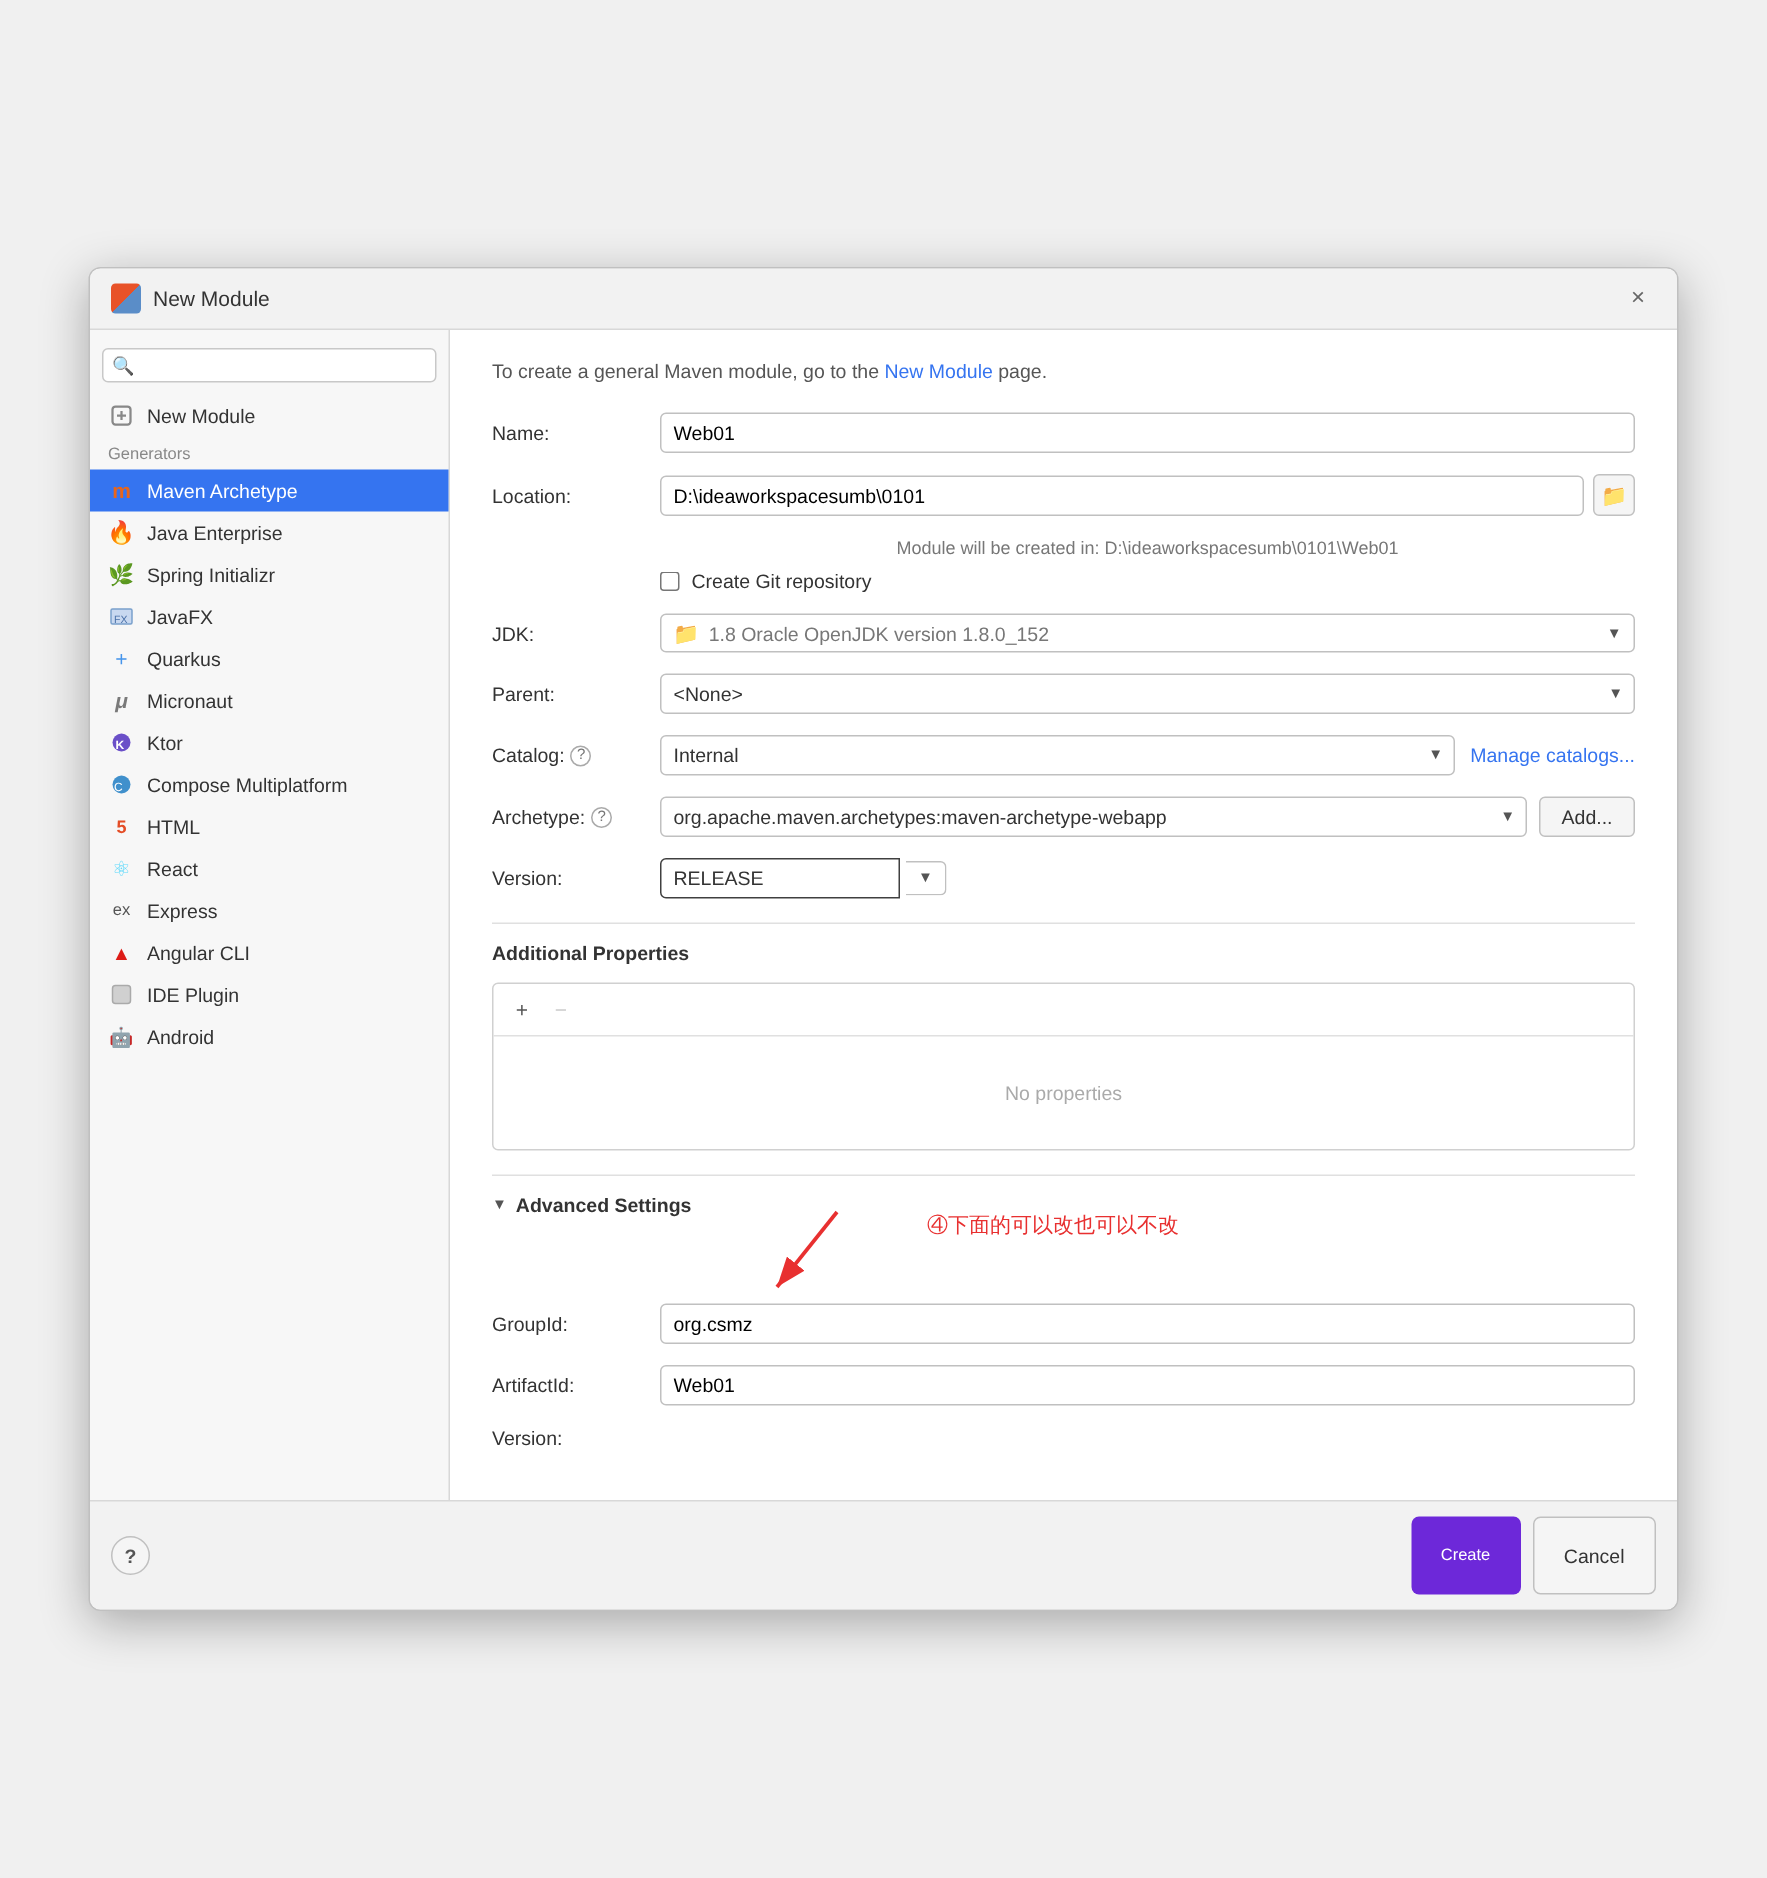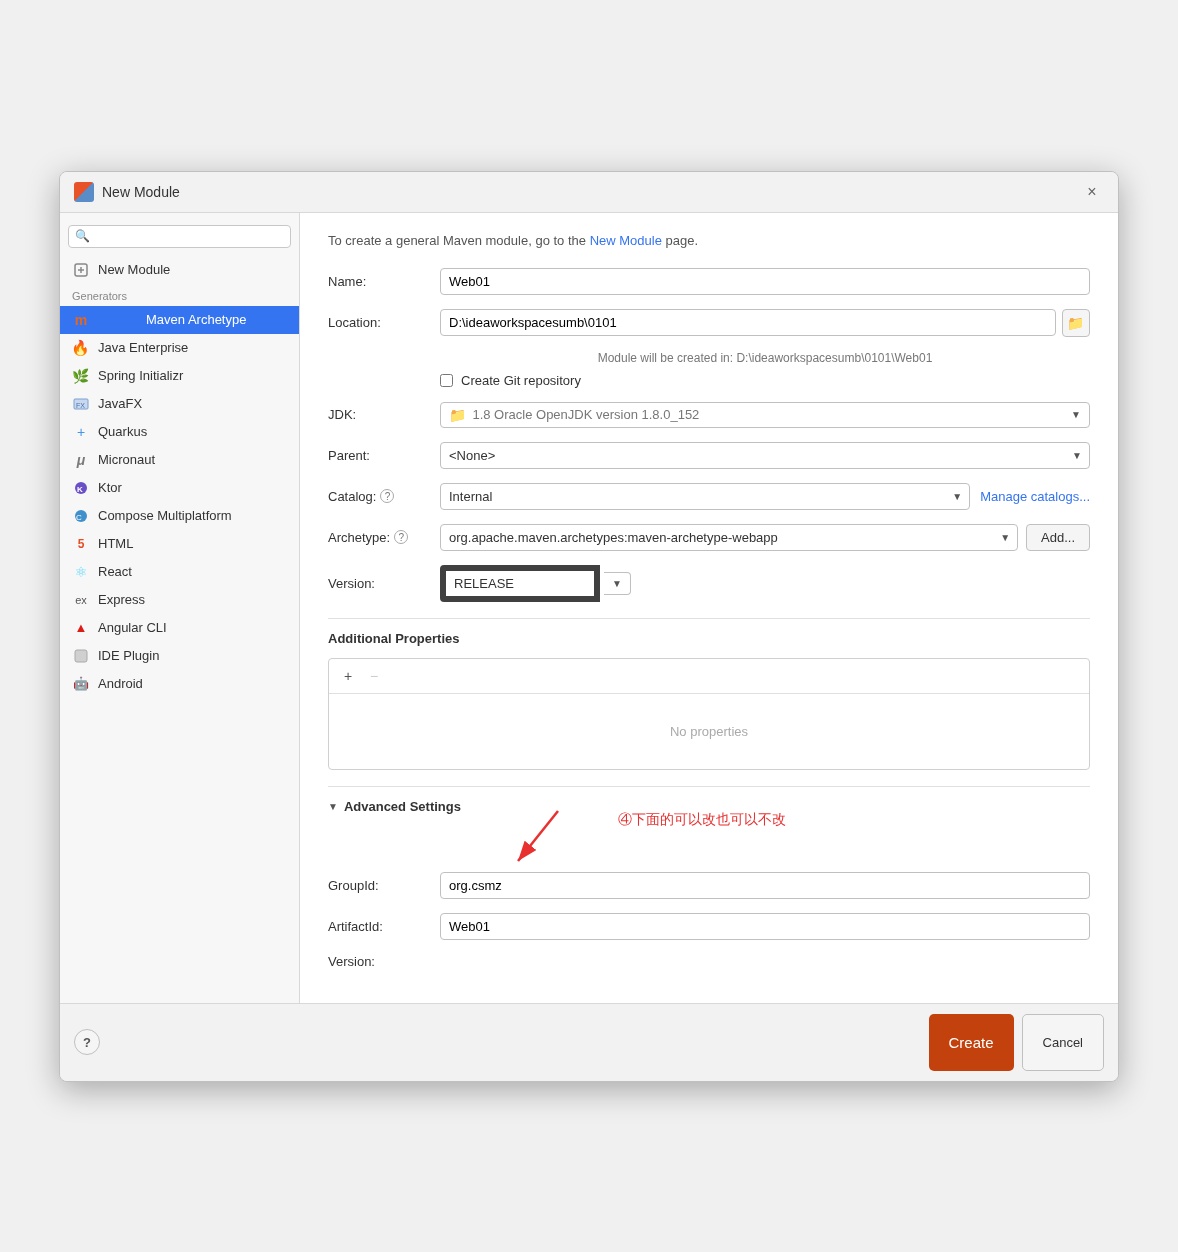--- a/index.html
+++ b/index.html
@@ -87,21 +87,21 @@
       padding: 5px 12px;
       cursor: pointer;
       gap: 8px;
       color: #333;
       font-size: 13px;
     }
     .sidebar-item.active {
       background: #3574f0;
       color: #fff;
     }
-    .sidebar-item.active .item-label { color: #fff; margin-left: 48px; }
+    .sidebar-item.active .item-label { color: #fff; }
     .sidebar-item-icon {
       width: 18px; height: 18px;
       display: flex; align-items: center; justify-content: center;
       flex-shrink: 0;
     }
 
     
     .icon-maven { color: #e8651a; font-weight: bold; font-size: 14px; }
     
     .icon-spring { color: #6db33f; font-size: 14px; }
@@ -278,21 +278,21 @@
     }
 
     .version-row {
       display: flex;
       align-items: center;
       gap: 4px;
     }
     .version-select {
       width: 160px;
       padding: 5px 8px;
-      border: 6px solid #404040;
+      border: 1px solid #404040;
       border-radius: 4px 0 0 4px;
       font-size: 13px;
       background: #fff;
       appearance: none;
       -webkit-appearance: none;
       outline: none;
       color: #333;
     }
     .version-arrow-btn {
       padding: 5px 8px;
@@ -374,25 +374,25 @@
       display: flex; align-items: center; justify-content: center;
       cursor: pointer;
       font-size: 13px; color: #555; font-weight: bold;
     }
     .bottom-actions {
       display: flex;
       gap: 8px;
     }
     .btn-primary {
       padding: 20px 20px;
-      background: #c2410c;
+      background: #6d28d9;
       color: #fff;
       border: none;
       border-radius: 5px;
-      font-size: 15px;
+      font-size: 11px;
       cursor: pointer;
       font-weight: 500;
     }
     .btn-secondary {
       padding: 7px 20px;
       background: #f5f5f5;
       color: #333;
       border: 1px solid #c0c0c0;
       border-radius: 5px;
       font-size: 13px;

